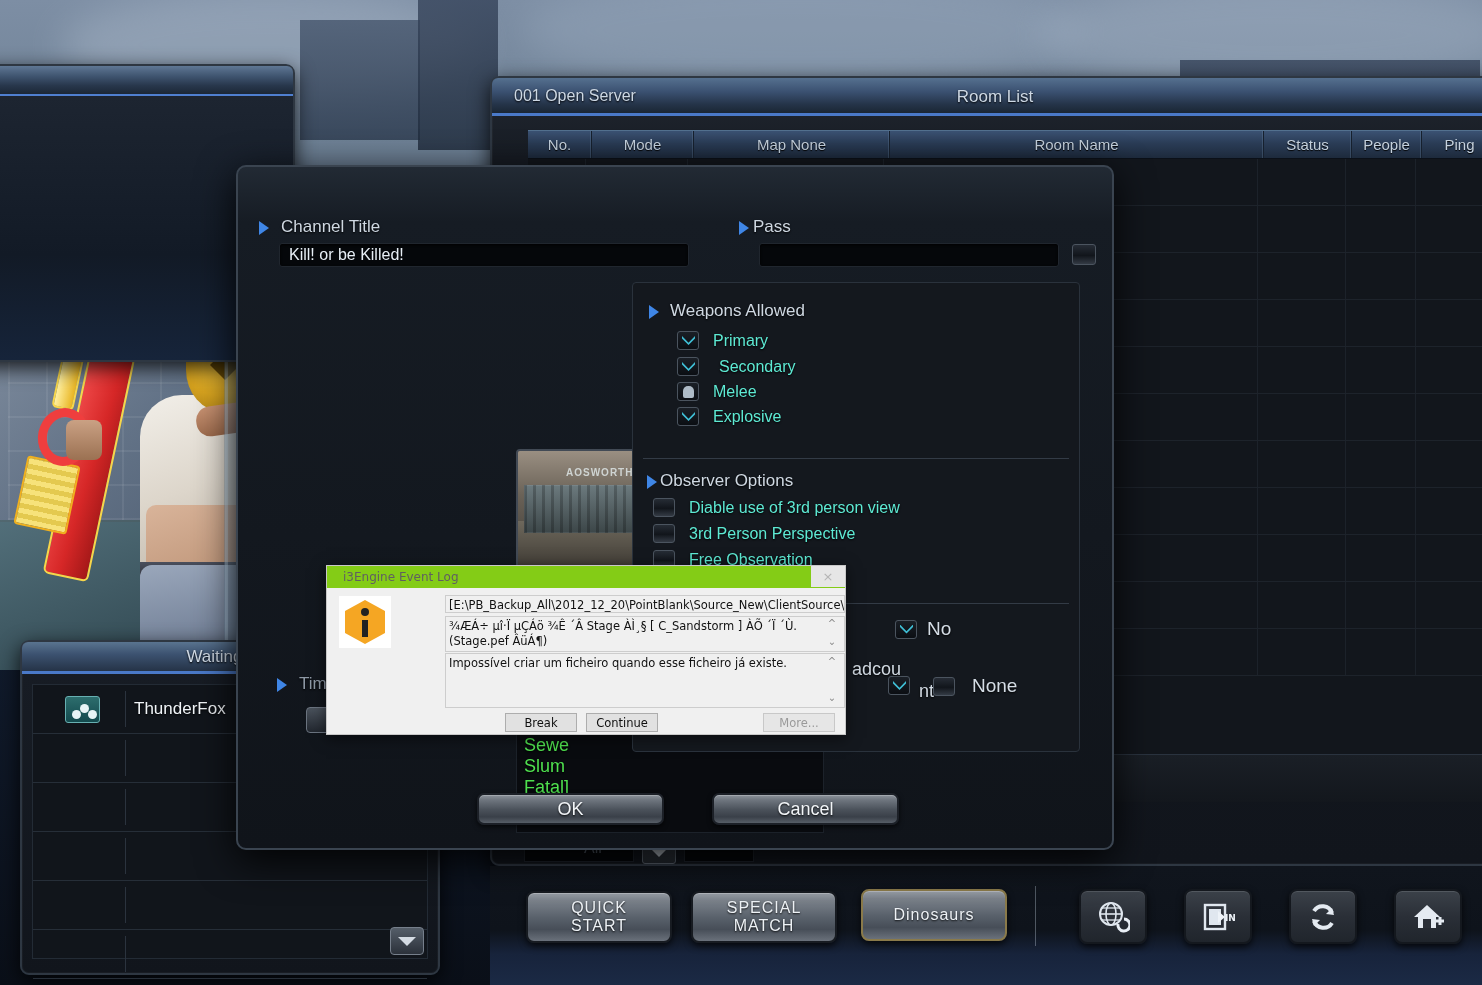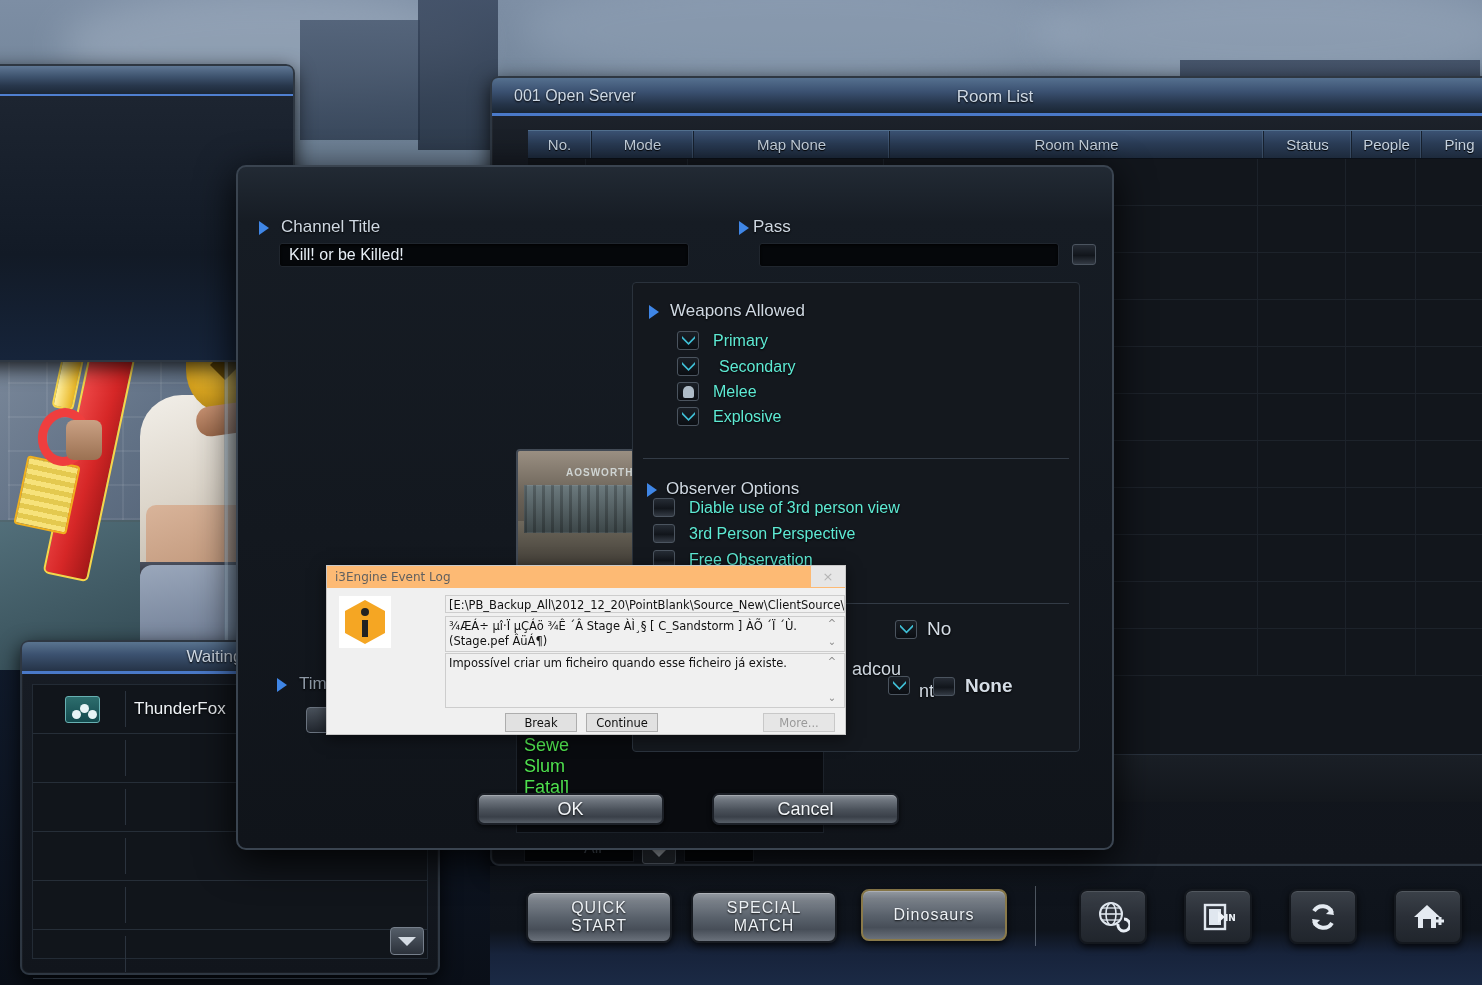--- a/index.html
+++ b/index.html
@@ -340,22 +340,22 @@
   }
 
   
   #errdlg {
     position:absolute; left:326px; top:565px; width:520px; height:170px;
     background:#f0f0f0; border:1px solid #c8c8c8;
     box-shadow: 0 3px 14px rgba(0,0,0,.55);
     font-family:"DejaVu Sans", sans-serif;
   }
   #errdlg .e-title {
-    height:22px; padding-left:8px; color:#606060; font-size:12px; display:flex; align-items:center;
-    background:#fdba74;
+    height:22px; padding-left:16px; color:#606060; font-size:12px; display:flex; align-items:center;
+    background:#84cc16;
   }
   #errdlg .e-close {
     position:absolute; right:0; top:0; width:34px; height:21px;
     background:#e6e6e6; color:#b4b4b4; font-size:13px;
     display:flex; align-items:center; justify-content:center;
   }
   #errdlg .e-icon {
     position:absolute; left:12px; top:30px; width:52px; height:52px;
     background:#fff; display:flex;align-items:center;justify-content:center;
   }
@@ -734,21 +734,21 @@
       <span class="pb-check lock"></span>
       <span class="opt-label">Melee</span>
     </div>
     <div style="position:absolute;left:44px;top:124px;display:flex;align-items:center;gap:14px;">
       <span class="pb-check on"></span>
       <span class="opt-label">Explosive</span>
     </div>
 
     <div class="sect-sep" style="top:175px;"></div>
 
-    <div style="position:absolute;left:12px;top:196px;display:flex;align-items:center;gap:6px;">
+    <div style="position:absolute;left:12px;top:188px;display:flex;align-items:center;gap:0;">
       <span class="blue-arrow"></span>
       <span class="fld-label">Observer Options</span>
     </div>
     <div style="position:absolute;left:20px;top:215px;display:flex;align-items:center;gap:14px;">
       <span class="pb-check off"></span>
       <span class="opt-label">Diable use of 3rd person view</span>
     </div>
     <div style="position:absolute;left:20px;top:241px;display:flex;align-items:center;gap:14px;">
       <span class="pb-check off"></span>
       <span class="opt-label">3rd Person Perspective</span>
@@ -768,21 +768,21 @@
     <div style="position:absolute;left:95px;top:393px;display:flex;align-items:center;gap:10px;opacity:.55;">
       <span class="pb-check off"></span>
       <span class="opt-label" style="color:#5e6874;">SKIII</span>
     </div>
     <div style="position:absolute;left:255px;top:393px;display:flex;align-items:center;gap:10px;">
       <span class="pb-check on"></span>
     </div>
     <div style="position:absolute;left:219px;top:376px;color:#d1d9e2;font-size:18px;text-shadow:0 1px 2px #000;">adcou</div>
     <div style="position:absolute;left:286px;top:398px;color:#d1d9e2;font-size:18px;text-shadow:0 1px 2px #000;">nt</div>
 
-    <div style="position:absolute;left:300px;top:392px;display:flex;align-items:center;gap:10px;font-weight:bold;">
+    <div style="position:absolute;left:300px;top:392px;display:flex;align-items:center;gap:17px;">
       <span class="pb-check off"></span>
       <span class="opt-label" style="font-size:19px;color:#d5dde6;">None</span>
     </div>
   </div>
 
   <div style="position:absolute;left:37px;top:507px;display:flex;align-items:center;gap:9px;">
     <span class="blue-arrow"></span>
     <span class="fld-label" style="color:#8e99a6;">Tim</span>
   </div>
   <div style="position:absolute;left:68px;top:540px;width:40px;height:26px;background:linear-gradient(180deg,#4a525c,#22272f);border:1px solid #6b7480;border-radius:4px;"></div>

